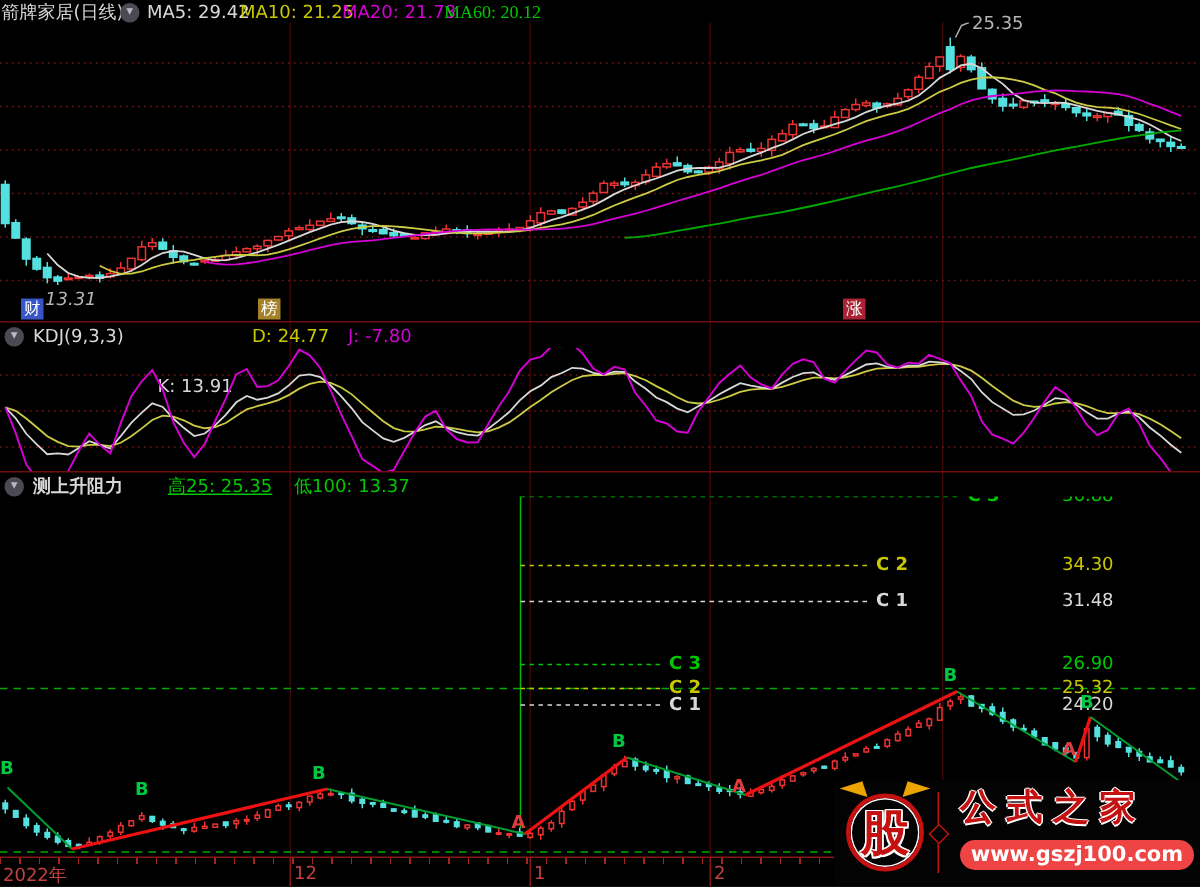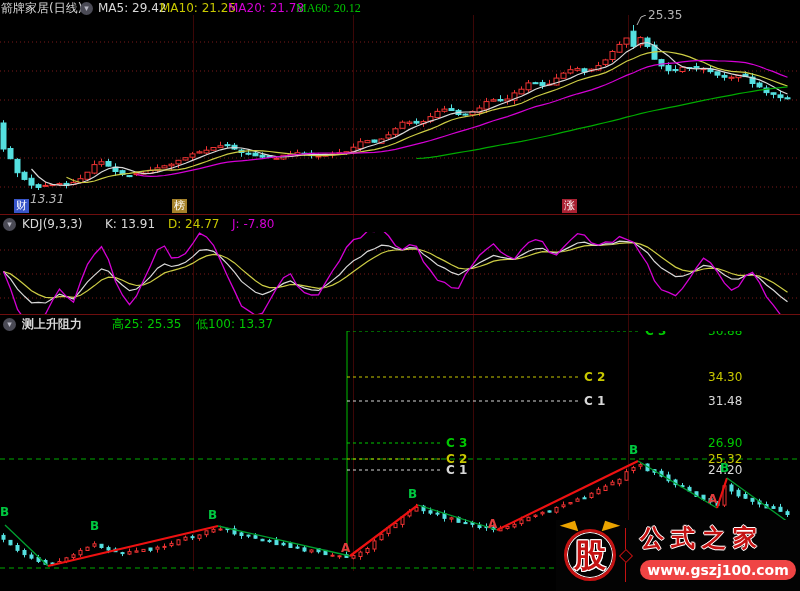--- a/index.html
+++ b/index.html
@@ -313,42 +313,42 @@
       <div class="badge" style="left: 14px; background: rgb(56, 85, 200);">财</div>
       <div class="badge" style="left: 172px; background: rgb(165, 130, 42);">榜</div>
       <div class="badge" style="left: 562px; background: rgb(170, 34, 51);">涨</div>
     </div>
 
   <div class="sep" style="top:214px;"></div>
 
   <div class="hdr" style="left:0;top:216px;width:800px;">
     <span class="icon-circle" style="left:3px;">▾</span>
     <span class="hspan c-white" style="left:22px;">KDJ(9,3,3)</span>
-    <span class="hspan c-white" style="left:105px;">K: 13.91</span>
+    <span class="hspan c-white" style="left:105px;margin-top:33px;">K: 13.91</span>
     <span class="hspan c-yellow" style="left:168px;">D: 24.77</span>
     <span class="hspan c-magenta" style="left:232px;">J: -7.80</span>
   </div>
 
   <svg id="kdj-chart" style="top:232px;" width="800" height="82" viewBox="0 0 800 82">
       <g>
         <line x1="0" y1="18" x2="800" y2="18" stroke="#7a1a1a" stroke-dasharray="1 3"></line>
         <line x1="0" y1="42" x2="800" y2="42" stroke="#7a1a1a" stroke-dasharray="1 3"></line>
         <line x1="0" y1="66" x2="800" y2="66" stroke="#7a1a1a" stroke-dasharray="1 3"></line>
       </g>
       <polyline points="3.5,39.5 10.5,41.9 17.5,47.0 24.5,52.8 31.5,58.8 38.5,62.6 45.5,65.4 52.5,65.8 59.5,64.6 66.5,64.6 73.5,65.4 80.5,63.2 87.5,58.8 94.5,53.6 101.5,48.0 108.5,45.1 115.5,45.7 122.5,48.2 129.5,51.7 136.5,53.5 143.5,52.8 150.5,50.0 157.5,45.4 164.5,40.9 171.5,38.8 178.5,36.9 185.5,34.7 192.5,31.4 199.5,27.1 206.5,23.9 213.5,22.4 220.5,23.3 227.5,26.3 234.5,30.9 241.5,37.1 248.5,43.0 255.5,48.8 262.5,53.4 269.5,55.6 276.5,55.7 283.5,54.3 290.5,52.5 297.5,52.7 304.5,53.9 311.5,55.2 318.5,56.3 325.5,55.5 332.5,53.1 339.5,49.6 346.5,44.7 353.5,39.4 360.5,34.6 367.5,29.5 374.5,25.3 381.5,21.3 388.5,18.8 395.5,18.0 402.5,18.0 409.5,17.2 416.5,16.8 423.5,18.7 430.5,21.5 437.5,25.4 444.5,28.9 451.5,32.8 458.5,36.1 465.5,37.0 472.5,36.4 479.5,34.5 486.5,32.1 493.5,29.2 500.5,27.8 507.5,27.3 514.5,27.3 521.5,25.9 528.5,23.7 535.5,21.4 542.5,19.7 549.5,19.8 556.5,20.2 563.5,19.5 570.5,17.9 577.5,15.6 584.5,13.8 591.5,13.4 598.5,13.3 605.5,12.8 612.5,12.5 619.5,11.4 626.5,10.8 633.5,10.7 640.5,12.2 647.5,15.1 654.5,19.9 661.5,25.3 668.5,30.3 675.5,35.1 682.5,38.1 689.5,39.3 696.5,38.8 703.5,37.0 710.5,36.1 717.5,36.7 724.5,38.7 731.5,41.5 738.5,43.4 745.5,43.4 752.5,43.0 759.5,44.1 766.5,47.1 773.5,50.8 780.5,55.4 787.5,60.2" fill="none" stroke="#cccc44" stroke-width="1.2"></polyline>
       <polyline points="3.5,39.5 10.5,46.9 17.5,57.2 24.5,64.3 31.5,70.8 38.5,70.3 45.5,71.0 52.5,66.7 59.5,62.1 66.5,64.6 73.5,67.0 80.5,58.8 87.5,49.9 94.5,43.1 101.5,36.9 108.5,39.3 115.5,47.0 122.5,53.2 129.5,58.7 136.5,57.0 143.5,51.4 150.5,44.6 157.5,36.2 164.5,32.0 171.5,34.5 178.5,33.1 185.5,30.3 192.5,24.9 199.5,18.4 206.5,17.6 213.5,19.4 220.5,25.0 227.5,32.2 234.5,40.2 241.5,49.4 248.5,54.9 255.5,60.3 262.5,62.6 269.5,59.9 276.5,55.9 283.5,51.4 290.5,48.9 297.5,53.2 304.5,56.1 311.5,57.8 318.5,58.4 325.5,53.8 332.5,48.4 339.5,42.7 346.5,34.9 353.5,28.8 360.5,25.1 367.5,19.4 374.5,16.7 381.5,13.2 388.5,13.8 395.5,16.6 402.5,17.9 409.5,15.7 416.5,16.0 423.5,22.4 430.5,27.2 437.5,33.0 444.5,36.1 451.5,40.4 458.5,42.9 465.5,38.8 472.5,35.3 479.5,30.8 486.5,27.1 493.5,23.4 500.5,25.1 507.5,26.3 514.5,27.2 521.5,23.1 528.5,19.3 535.5,16.8 542.5,16.3 549.5,20.0 556.5,21.2 563.5,18.1 570.5,14.6 577.5,11.0 584.5,10.2 591.5,12.6 598.5,13.3 605.5,11.8 612.5,11.8 619.5,9.1 626.5,9.6 633.5,10.5 640.5,15.4 647.5,20.7 654.5,29.5 661.5,36.1 668.5,40.3 675.5,44.6 682.5,44.2 689.5,41.7 696.5,37.7 703.5,33.4 710.5,34.3 717.5,37.8 724.5,42.9 731.5,47.0 738.5,47.1 745.5,43.6 752.5,42.1 759.5,46.2 766.5,53.0 773.5,58.3 780.5,64.5 787.5,69.8" fill="none" stroke="#d8d8d8" stroke-width="1.2"></polyline>
       <polyline points="3.5,39.5 10.5,56.8 17.5,77.5 24.5,87.3 31.5,94.7 38.5,85.7 45.5,82.1 52.5,68.5 59.5,57.0 66.5,64.6 73.5,70.2 80.5,50.1 87.5,32.3 94.5,22.2 101.5,14.7 108.5,27.8 115.5,49.5 122.5,63.2 129.5,72.7 136.5,64.0 143.5,48.5 150.5,33.7 157.5,17.6 164.5,14.0 171.5,26.0 178.5,25.4 185.5,21.5 192.5,12.0 199.5,1.1 206.5,4.9 213.5,13.3 220.5,28.4 227.5,44.2 234.5,58.9 241.5,74.1 248.5,78.6 255.5,83.3 262.5,81.1 269.5,68.7 276.5,56.4 283.5,45.7 290.5,41.8 297.5,54.2 304.5,60.7 311.5,63.0 318.5,62.8 325.5,50.6 332.5,39.0 339.5,28.8 346.5,15.2 353.5,7.7 360.5,5.9 367.5,-0.9 374.5,-0.5 381.5,-2.8 388.5,3.8 395.5,13.7 402.5,17.7 409.5,12.6 416.5,14.4 423.5,29.9 430.5,38.5 437.5,48.3 444.5,50.3 451.5,55.7 458.5,56.4 465.5,42.3 472.5,32.9 479.5,23.3 486.5,17.2 493.5,11.8 500.5,19.7 507.5,24.2 514.5,27.0 521.5,17.6 528.5,10.5 535.5,7.6 542.5,9.5 549.5,20.4 556.5,23.0 563.5,15.2 570.5,8.1 577.5,1.7 584.5,3.0 591.5,10.9 598.5,13.1 605.5,9.8 612.5,10.4 619.5,4.6 626.5,7.3 633.5,10.2 640.5,21.6 647.5,32.0 654.5,48.9 661.5,57.8 668.5,60.4 675.5,63.7 682.5,56.4 689.5,46.5 696.5,35.6 703.5,26.1 710.5,30.8 717.5,40.1 724.5,51.1 731.5,58.1 738.5,54.6 745.5,43.8 752.5,40.4 759.5,50.6 766.5,64.9 773.5,73.3 780.5,82.8 787.5,89.1" fill="none" stroke="#d400d4" stroke-width="1.3"></polyline>
     </svg>
 
   <div class="sep" style="top:314px;"></div>
 
   <div class="hdr" style="left:0;top:316px;width:800px;">
     <span class="icon-circle" style="left:3px;">▾</span>
     <span class="hspan c-white" style="left:22px;font-weight:bold;">测上升阻力</span>
-    <span class="hspan c-green" style="left:112px;">高25: 25.35</span>
+    <span class="hspan c-green" style="left:112px;text-decoration:underline;">高25: 25.35</span>
     <span class="hspan c-green" style="left:196px;">低100: 13.37</span>
   </div>
 
   <svg id="res-chart" style="top:331px;" width="800" height="240" viewBox="0 0 800 240">
       <line x1="0" y1="128" x2="800" y2="128" stroke="#00aa00" stroke-dasharray="5 4"></line>
       <line x1="0" y1="237" x2="800" y2="237" stroke="#00aa00" stroke-dasharray="5 4"></line>
       <line x1="347" y1="0" x2="347" y2="221" stroke="#00bb00"></line>
       <g>
         <line x1="347" y1="0" x2="640" y2="0" stroke="#00c800" stroke-dasharray="3 3"></line>
         <text x="645" y="0" fill="#00c800" font-size="12" font-weight="bold" dominant-baseline="middle">C 3</text>
@@ -614,20 +614,33 @@
         <text x="208" y="188" fill="#00c840" font-size="12" font-weight="bold">B</text>
         <text x="341" y="221" fill="#e03c3c" font-size="12" font-weight="bold">A</text>
         <text x="408" y="167" fill="#00c840" font-size="12" font-weight="bold">B</text>
         <text x="488" y="197" fill="#e03c3c" font-size="12" font-weight="bold">A</text>
         <text x="629" y="123" fill="#00c840" font-size="12" font-weight="bold">B</text>
         <text x="708" y="172" fill="#e03c3c" font-size="12" font-weight="bold">A</text>
         <text x="720" y="141" fill="#00c840" font-size="12" font-weight="bold">B</text>
       </g>
     </svg>
 
+  <div id="axis">
+    <div class="ticks"></div>
+    <span class="axis-label" style="left:2px;">2022年</span>
+    <div id="axis-months">
+        <span class="axis-label" style="left: 196px;">12</span>
+        <div class="axis-div" style="left: 193px;"></div>
+        <span class="axis-label" style="left: 356px;">1</span>
+        <div class="axis-div" style="left: 353px;"></div>
+        <span class="axis-label" style="left: 476px;">2</span>
+        <div class="axis-div" style="left: 473px;"></div>
+        <div class="axis-div" style="left: 628px;"></div>
+      </div>
+  </div>
 
   <div id="logo">
     <div class="logo-circle">
       <span class="horn horn-l"></span>
       <span class="horn horn-r"></span>
       <span class="logo-gu">股</span>
     </div>
     <div class="logo-sep">
       <div class="logo-diamond"></div>
     </div>

